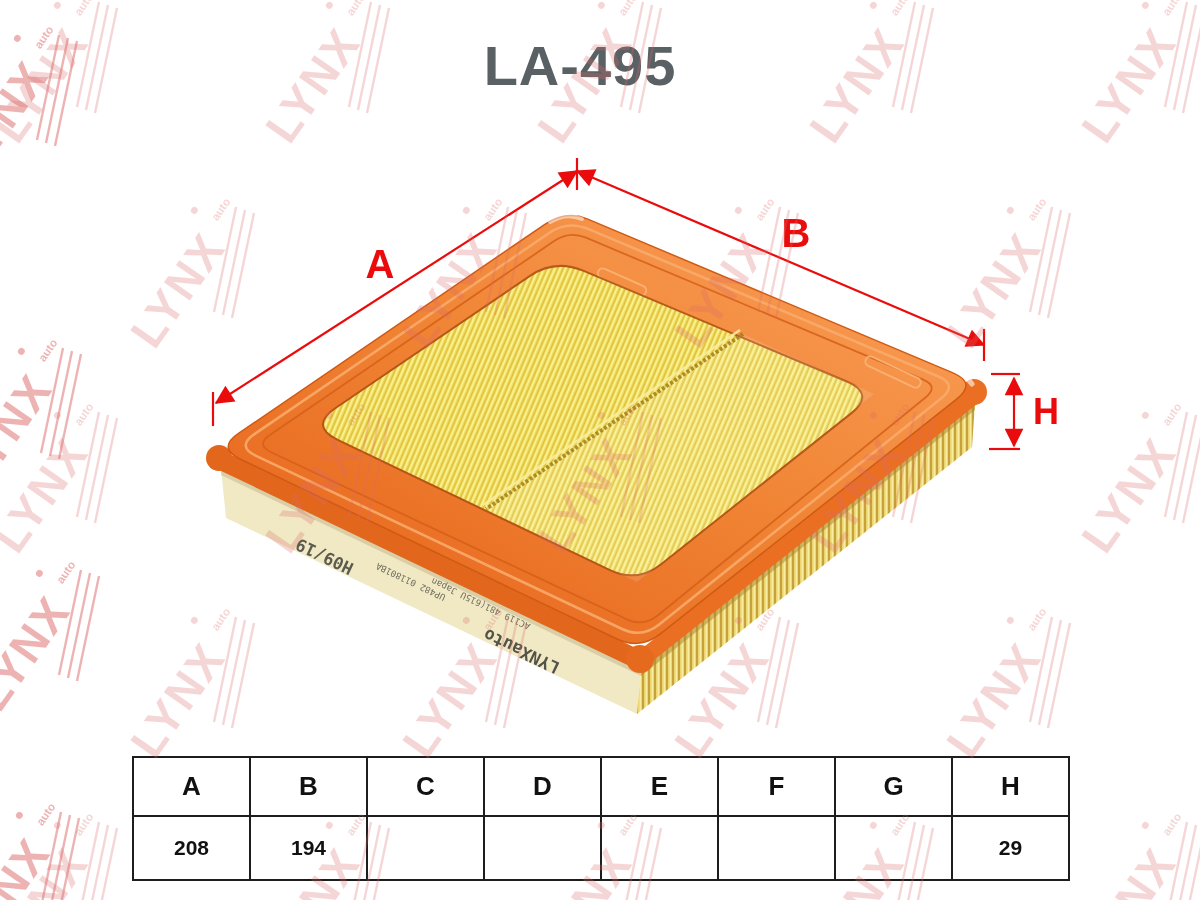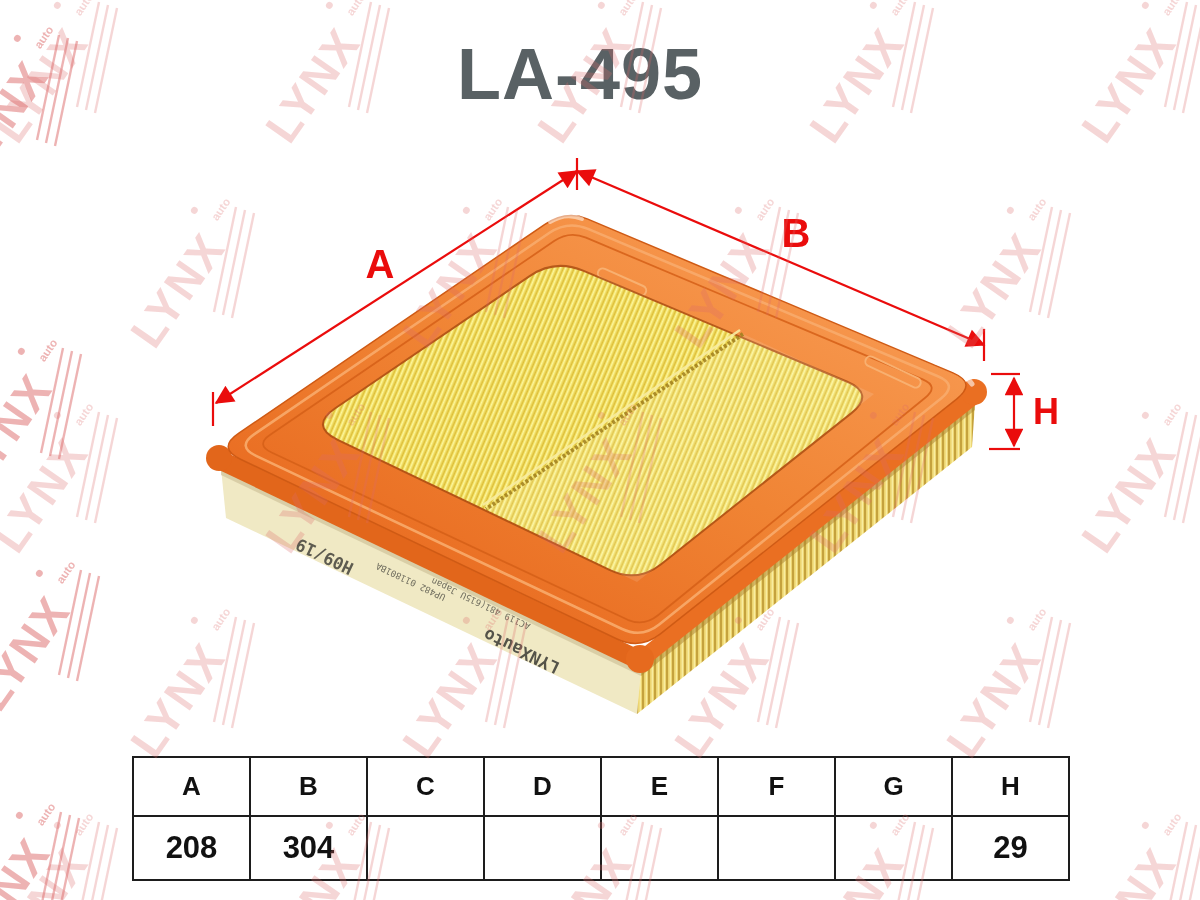--- a/index.html
+++ b/index.html
@@ -1,26 +1,26 @@
 <!DOCTYPE html>
 <html><head>
 <meta charset="utf-8">
 <style>
   html,body{margin:0;padding:0;background:#fff;}
   #stage{position:relative;width:1200px;height:900px;background:#ffffff;overflow:hidden;
          font-family:"Liberation Sans", sans-serif;}
   #part-title{position:absolute;top:38px;left:0;width:1160px;text-align:center;
-              font-size:72px;font-weight:700;letter-spacing:1px;color:#596164;line-height:1;}
+              font-size:56px;font-weight:700;letter-spacing:1px;color:#596164;line-height:1;}
   #figure-svg{position:absolute;left:0;top:0;z-index:5;pointer-events:none;}
   table.dims{position:absolute;left:132px;top:756px;width:938px;height:117px;
              border-collapse:collapse;table-layout:fixed;z-index:1;}
   table.dims th, table.dims td{border:2px solid #1d1d1d;text-align:center;vertical-align:middle;
              color:#111;background:transparent;}
   table.dims th{height:55px;font-size:26px;font-weight:700;}
-  table.dims td{height:60px;font-size:31px;font-weight:700;}
+  table.dims td{height:60px;font-size:21px;font-weight:700;}
 </style>
 </head>
 <body>
 
 <div id="stage">
 
   <div id="part-title">LA-495</div>
 
   <table class="dims">
     <tbody>
@@ -29,21 +29,21 @@
       <th>B</th>
       <th>C</th>
       <th>D</th>
       <th>E</th>
       <th>F</th>
       <th>G</th>
       <th>H</th>
     </tr>
     <tr>
       <td>208</td>
-      <td>304</td>
+      <td>194</td>
       <td></td>
       <td></td>
       <td></td>
       <td></td>
       <td></td>
       <td>29</td>
     </tr>
   </tbody>
     </table>
 

